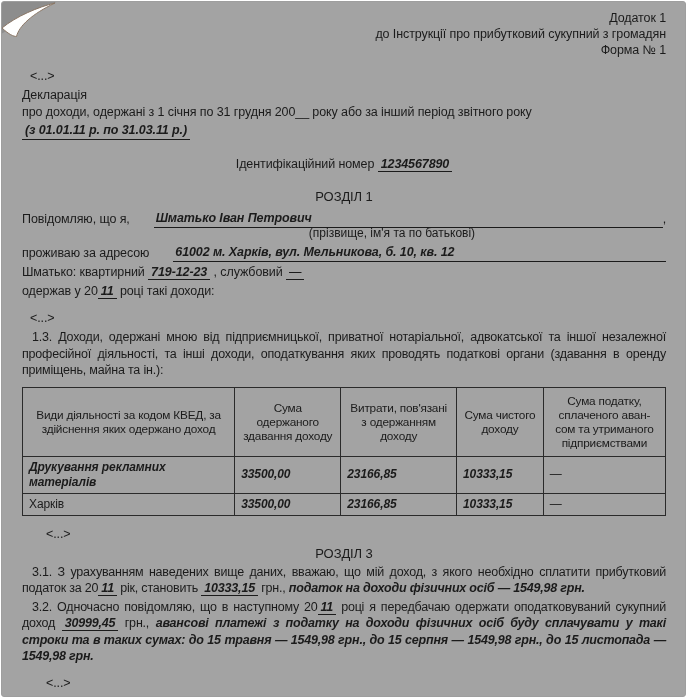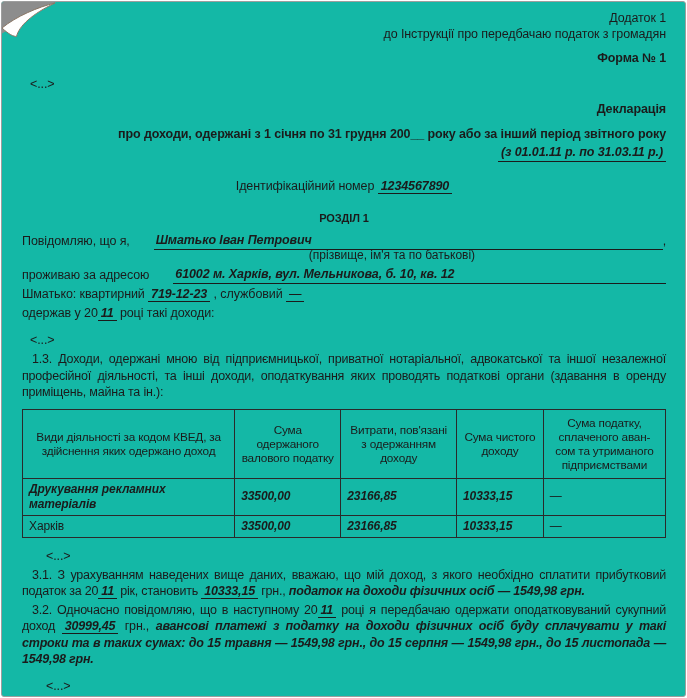--- a/index.html
+++ b/index.html
@@ -8,42 +8,42 @@
     width: 687px; height: 698px;
     font-family: "Liberation Sans", sans-serif;
     color: #1b1b1b;
   }
   .page {
     position: relative;
     width: 685px; height: 696px;
     margin: 1px;
     border: 1px solid #9e9e9e;
     border-radius: 3px;
-    background: #14b8a6;
+    background: #a3a3a3;
     overflow: hidden;
   }
   .curl { position: absolute; top: -1px; left: -1px; z-index: 5; }
   .content {
     position: relative;
     padding: 8px 19px 0 20px;
     font-size: 12.5px;
     line-height: 17px;
     letter-spacing: -0.1px;
   }
   .hdr { text-align: right; line-height: 16px; }
-  .b { font-weight: bold; margin-top: 8px; }
+  .b { font-weight: normal; }
   .bi { font-weight: bold; font-style: italic; }
   .biu { font-weight: bold; font-style: italic; border-bottom: 1px solid #1b1b1b; padding: 0 3px; }
   .iu { font-style: italic; border-bottom: 1px solid #1b1b1b; padding: 0 3px; }
   .ellipsis { margin: 10px 0 2px 8px; }
   .ellipsis.ind { margin-left: 24px; }
-  .title { text-align: right; line-height: 17px; margin-top: 2px; }
+  .title { text-align: left; line-height: 17px; margin-top: 2px; }
   .title .tline3 { display: inline-block; margin-top: 1px; }
   .idline { text-align: center; margin-top: 16px; }
-  .section-heading { text-align: center; font-weight: bold; margin-top: 15px; font-size: 11px; }
+  .section-heading { text-align: center; font-weight: normal; margin-top: 15px; font-size: 13px; }
   .frow { display: flex; align-items: flex-end; margin-top: 5px; }
   .frow .fill { flex: 1 1 auto; border-bottom: 1px solid #1b1b1b; margin-left: 24px; padding: 0 2px; white-space: nowrap; }
   .cap { font-size: 12px; line-height: 11px; letter-spacing: 0; color: #1b1b1b; text-align: center; }
   .cap.name-cap { margin-left: 150px; width: 440px; }
   .simple-line { margin-top: 2px; }
   .para { text-align: justify; text-indent: 10px; margin-top: 2px; line-height: 16.5px; letter-spacing: -0.2px; }
   table { width: 100%; border-collapse: collapse; margin-top: 8px; table-layout: fixed; }
   th, td { border: 1px solid #2a2a2a; }
   th {
     font-weight: normal; font-size: 11.8px; line-height: 14px;
@@ -61,21 +61,21 @@
 
   <svg class="curl" width="60" height="46" viewBox="0 0 60 46">
     <polygon points="0,0 57,0 0,33" fill="#8d8d8d"></polygon>
     <path d="M1,27 C8,33.5 12.5,35.5 15.5,35.5 C18,25 31,13 54,2 C37,6 15,15.5 1,27 Z" fill="#ffffff" stroke="#8a7665" stroke-width="1"></path>
   </svg>
 
   <div class="content">
 
     <div class="hdr">
       <div>Додаток 1</div>
-      <div>до Інструкції про передбачаю податок з громадян</div>
+      <div>до Інструкції про прибутковий сукупний з громадян</div>
       <div class="b">Форма № 1</div>
     </div>
 
     <div class="ellipsis">&lt;...&gt;</div>
 
     <div class="title">
       <div class="b">Декларація</div>
       <div class="b">про доходи, одержані з 1 січня по 31 грудня 200__ року або за інший період звітного року</div>
       <div><span class="biu tline3">(з 01.01.11 р. по 31.03.11 р.)</span></div>
     </div>
@@ -119,21 +119,21 @@
       <colgroup>
         <col style="width:33%">
           <col style="width:16.5%">
           <col style="width:18%">
           <col style="width:13.5%">
           <col style="width:19%">
       </colgroup>
       <thead>
         <tr>
           <th>Види діяльності за кодом КВЕД, за здійснення яких одержано доход</th>
-          <th>Сума одержаного валового податку</th>
+          <th>Сума одержаного здавання доходу</th>
           <th>Витрати, пов'язані з одержанням доходу</th>
           <th>Сума чистого доходу</th>
           <th>Сума податку, сплаченого аван-сом та утриманого підприємствами</th>
         </tr>
       </thead>
       <tbody>
         <tr>
           <td class="bi">Друкування рекламних матеріалів</td>
           <td class="c bi">33500,00</td>
           <td class="c bi">23166,85</td>
@@ -145,20 +145,21 @@
           <td class="c bi">33500,00</td>
           <td class="c bi">23166,85</td>
           <td class="c bi">10333,15</td>
           <td class="c">—</td>
         </tr>
       </tbody>
     </table>
 
     <div class="ellipsis ind">&lt;...&gt;</div>
 
+    <div class="section-heading" style="margin-top:2px;">РОЗДІЛ 3</div>
 
     <div class="para">
       <span>3.1. З урахуванням наведених вище даних, вважаю, що мій доход, з якого необхідно сплатити прибутковий податок за 20</span><span class="biu">11</span>
       <span>рік, становить</span>
       <span class="biu">10333,15</span>
       <span>грн.,</span>
       <span class="bi">податок на доходи фізичних осіб — 1549,98 грн.</span>
     </div>
 
     <div class="para">

